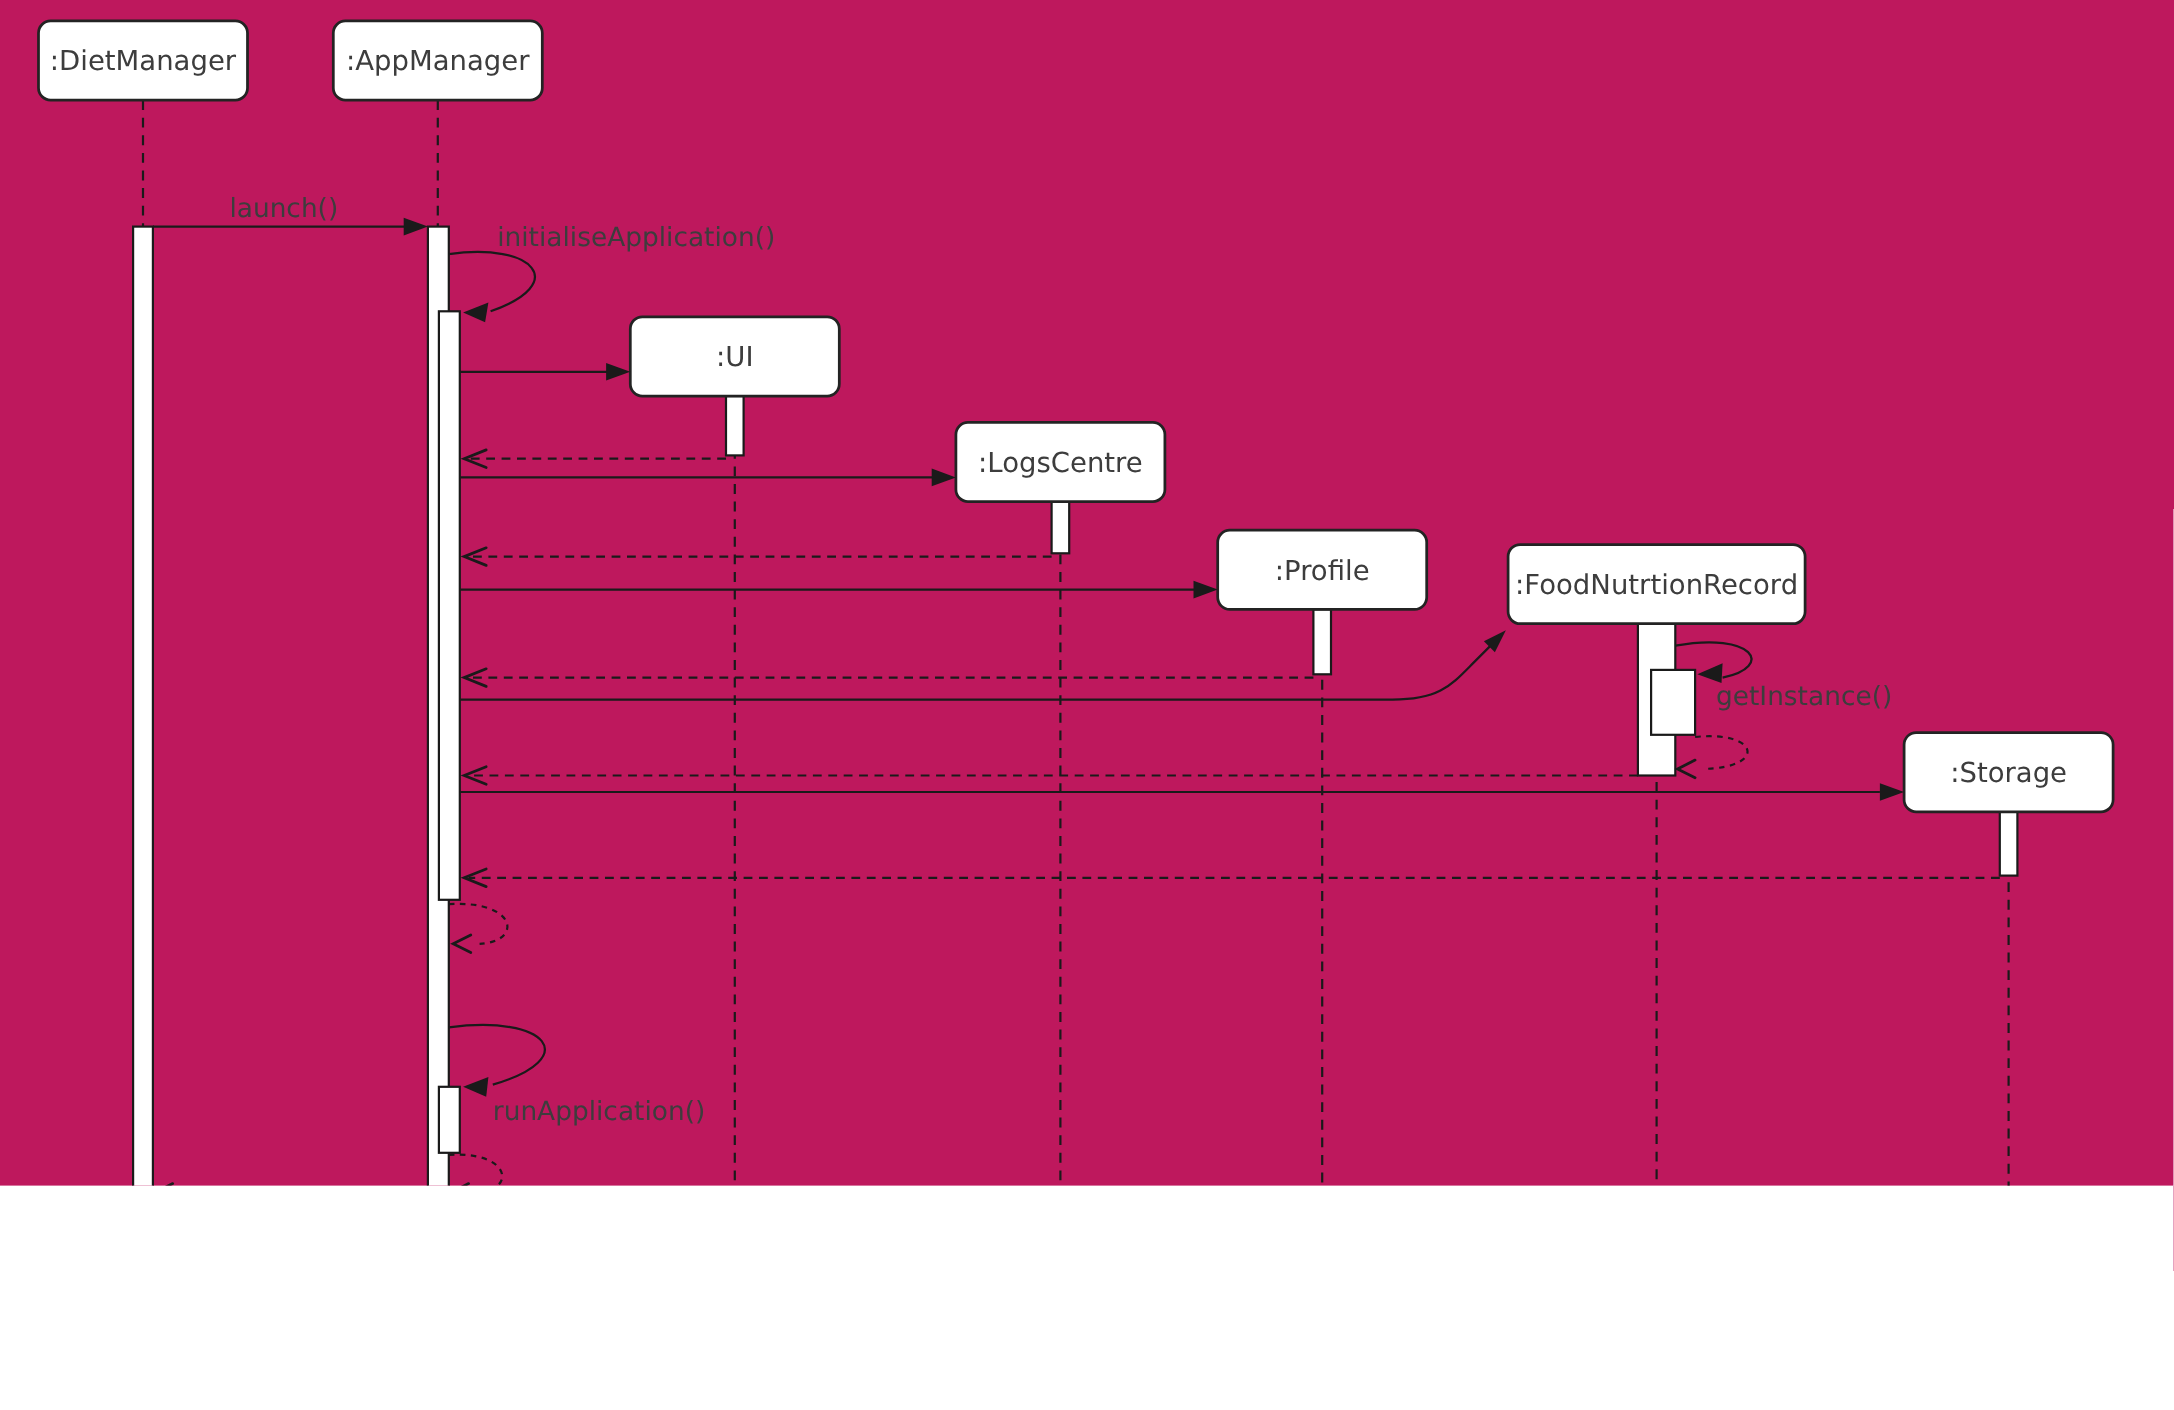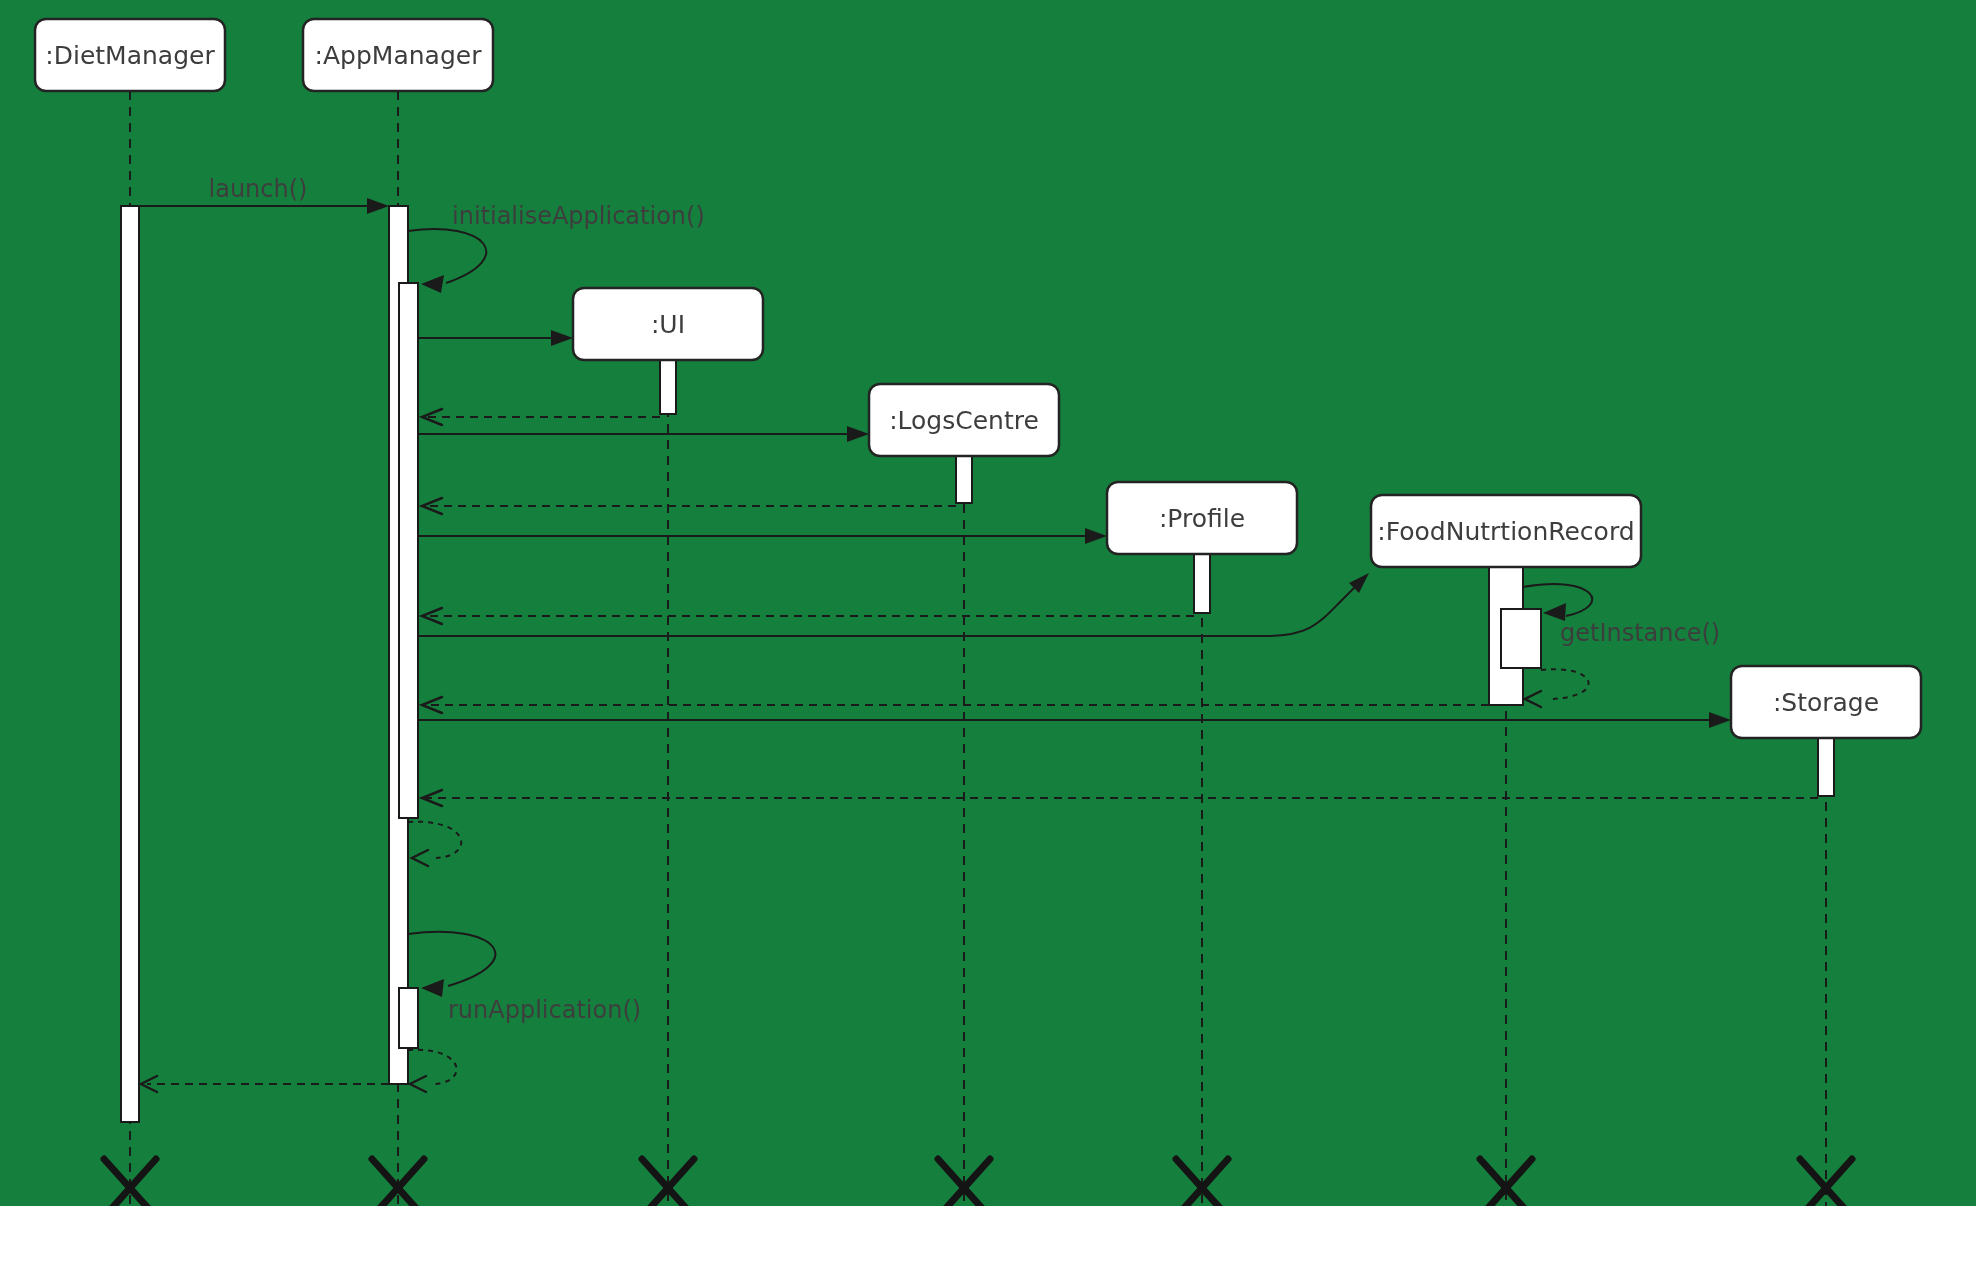--- a/index.html
+++ b/index.html
@@ -3,22 +3,22 @@
 <meta charset="utf-8">
 <style>
   html, body {
     margin: 0;
     padding: 0;
     background: #ffffff;
   }
   .diagram-wrap {
     position: relative;
     width: 1976px;
-    height: 1206px;
-    background: #15803d;
+    height: 1078px;
+    background: #be185d;
     overflow: hidden;
   }
   svg { display: block; }
   text {
     font-family: "DejaVu Sans", "Liberation Sans", sans-serif;
     fill: #3d3d3d;
   }
   .obj-label {
     font-size: 25px;
     text-anchor: middle;

